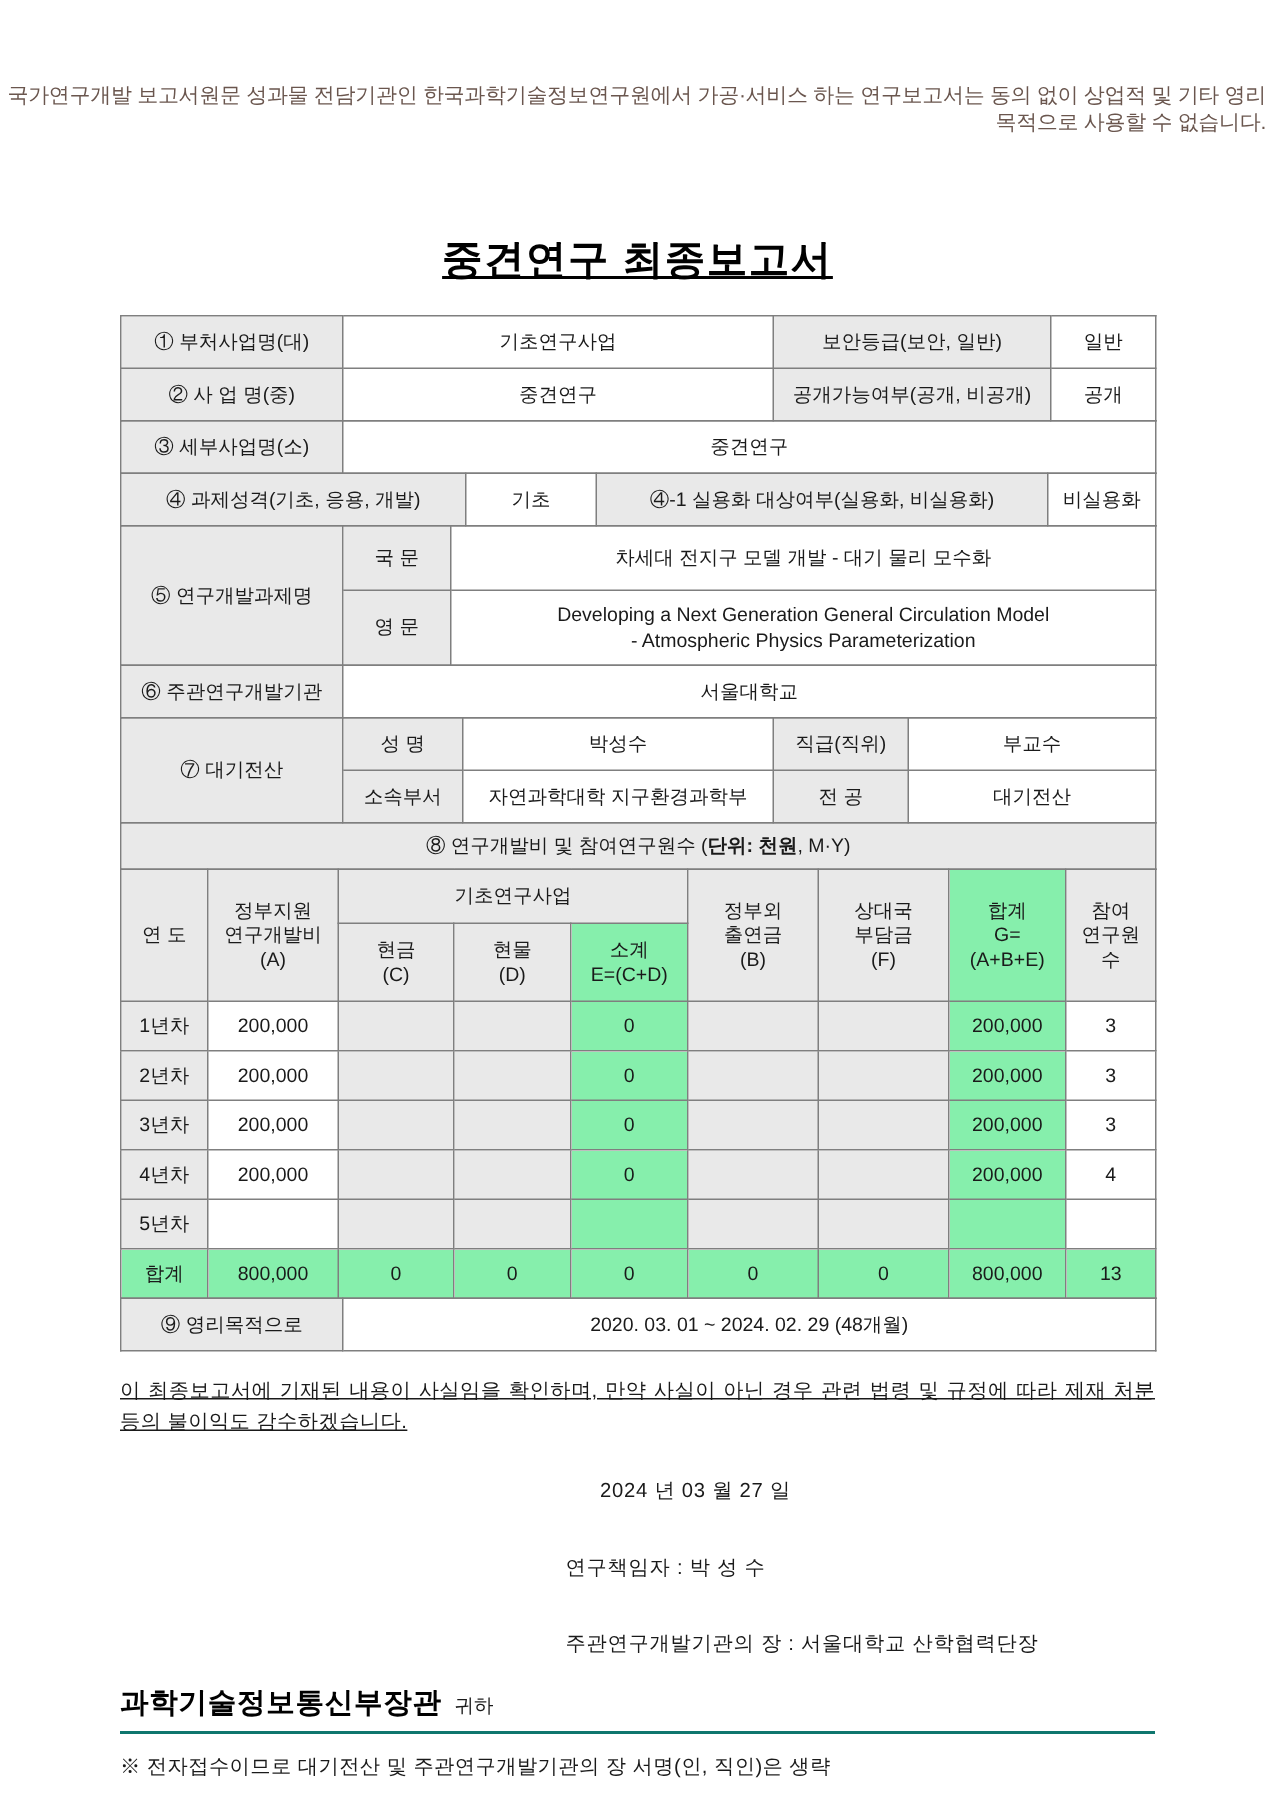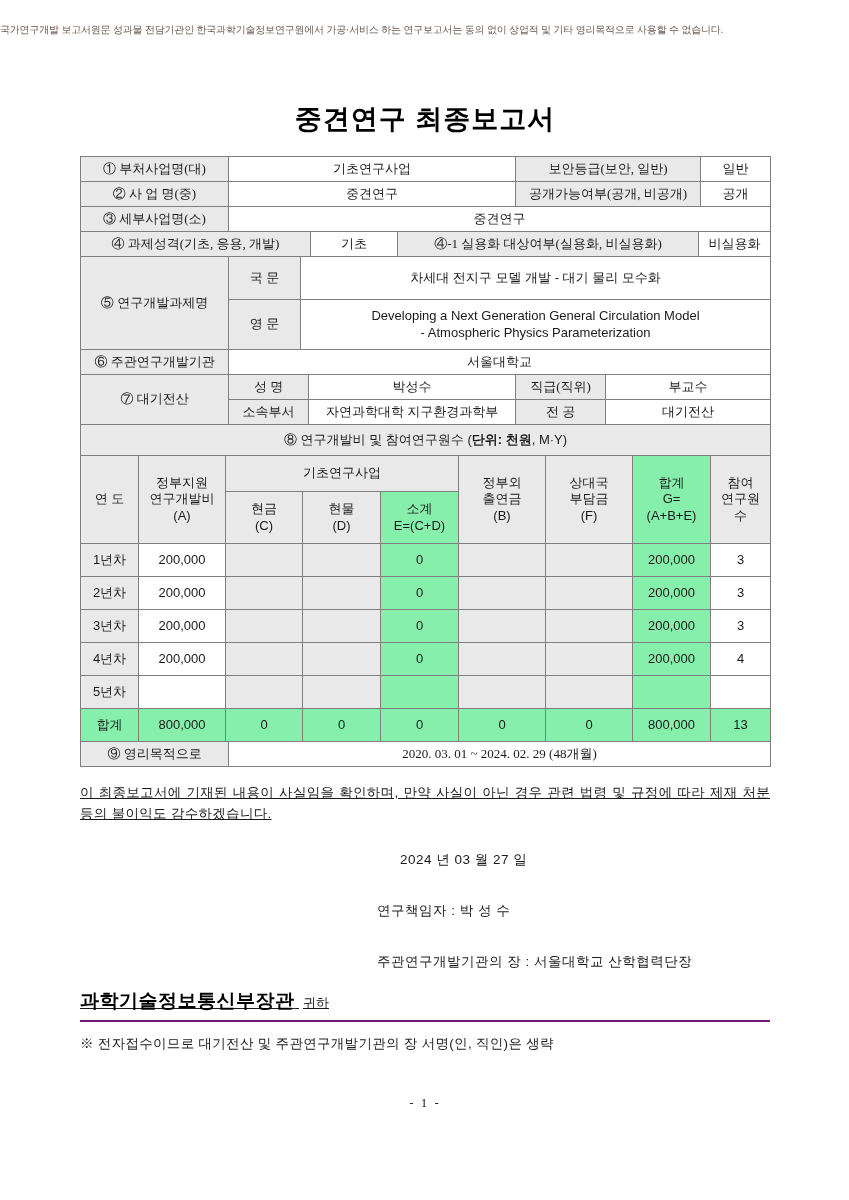--- a/index.html
+++ b/index.html
@@ -2,62 +2,61 @@
 <html><head>
 <meta charset="utf-8">
 <style>
   * { margin: 0; padding: 0; box-sizing: border-box; }
   html, body { background: #ffffff; }
   .page {
     width: 849px; height: 1200px; background: #ffffff; overflow: hidden;
     font-family: "Liberation Sans", sans-serif; color: #1a1a1a; position: relative;
   }
   .disclaimer {
-    padding: 23px 5px 0 0; 
-    font-size: 10px; letter-spacing: -0.2px; color: #6a564e;
+    padding: 23px 5px 0 0; text-align: right;
+    font-size: 14px; letter-spacing: -0.2px; color: #6a564e; margin-top: 32px;
   }
   .content { padding: 0 79px 0 80px; }
   .doc-title {
     margin-top: 64px; text-align: center;
-    font-size: 27px; font-weight: bold; letter-spacing: 1px; color: #000;
+    font-size: 27px; font-weight: bold; letter-spacing: 1px; color: #000; text-decoration: underline;
   }
   table.t {
     border-collapse: collapse; table-layout: fixed; width: 690px;
   }
   table.t.first { margin-top: 19px; }
   table.t.next { margin-top: -1px; }
   table.t td {
     border: 1px solid #7f7f7f; font-size: 13px; color: #1a1a1a;
     text-align: center; vertical-align: middle; padding: 0 6px;
     overflow: hidden; white-space: pre-line; line-height: 1.25;
   }
   td.g { background: #e9e9e9; }
   td.o { background: #86efac; }
   td.lab { text-align: left; padding-left: 8px; }
   td.lv { text-align: left; padding-left: 10px; }
   td.num { text-align: right; padding-right: 8px; }
-  tr.h35 td { height: 25px; font-family: Liberation Serif, serif; }
+  tr.h35 td { height: 35px; }
   tr.h43 td { height: 43px; }
   tr.h50 td { height: 50px; }
   tr.h31 td { height: 31px; }
   tr.h36 td { height: 36px; }
   tr.h52 td { height: 52px; }
   tr.h33 td { height: 33px; }
   .section-bar b { font-weight: bold; }
   .declaration {
     margin-top: 16px; width: 690px; font-size: 13.5px; line-height: 1.55;
     text-align: justify; letter-spacing: 0.3px; color: #1a1a1a; text-decoration: underline;
   }
   .sig-block { font-size: 13.5px; color: #1a1a1a; letter-spacing: 0.5px; }
   .sig-date { margin: 26px 0 0 320px; }
   .sig-line { margin: 33px 0 0 297px; }
   .recipient-row {
-    margin-top: 17px; width: 690px; border-bottom: 2px solid #701a75;
+    margin-top: 17px; width: 690px; border-bottom: 2px solid #0f766e;
     padding-bottom: 6px;
-    text-decoration: underline;
   }
   .recipient-name { font-size: 19px; font-weight: bold; color: #000; letter-spacing: 0.5px; }
   .recipient-suffix { font-size: 13px; color: #1a1a1a; margin-left: 4px; }
   .note { margin-top: 13px; font-size: 13.5px; letter-spacing: 0.3px; }
   .page-num {
     margin-top: 42px; text-align: center; font-size: 13px;
     font-family: "Liberation Serif", serif; color: #222; letter-spacing: 2px;
   }
 </style>
 </head>

